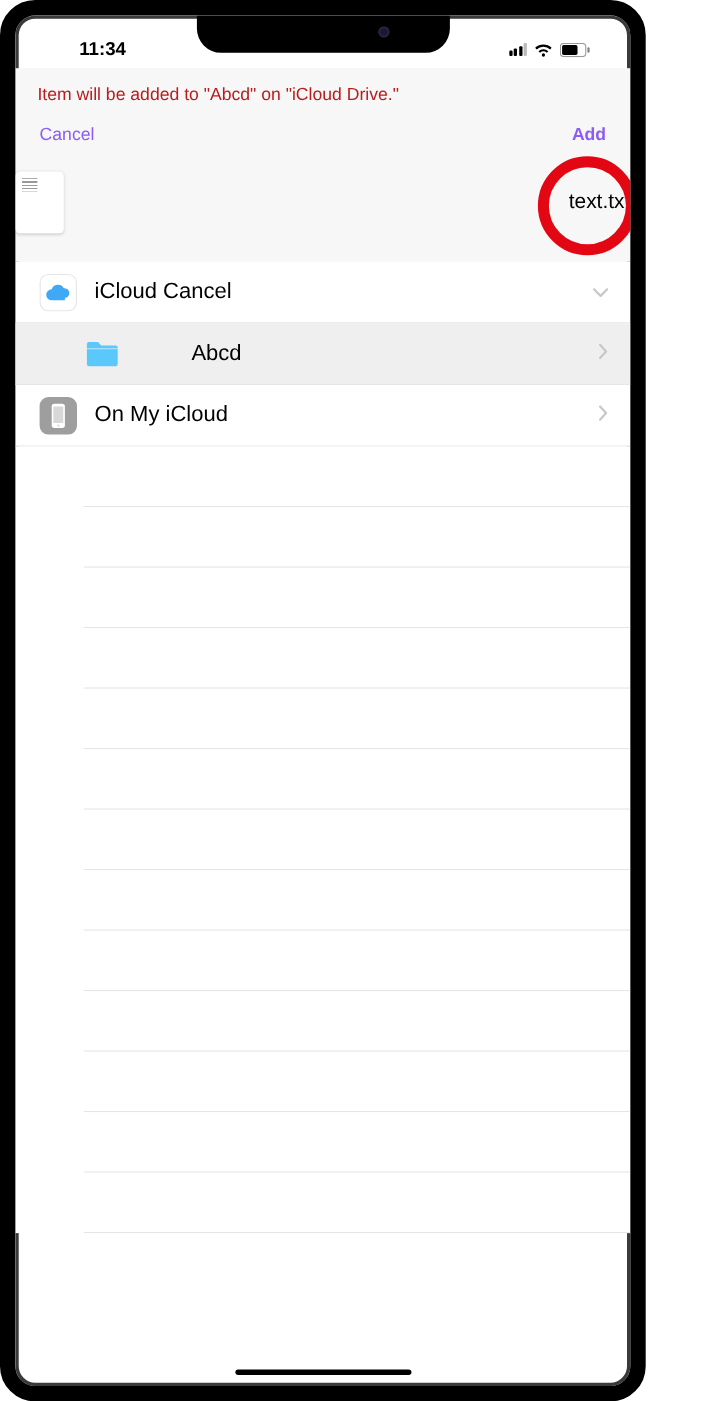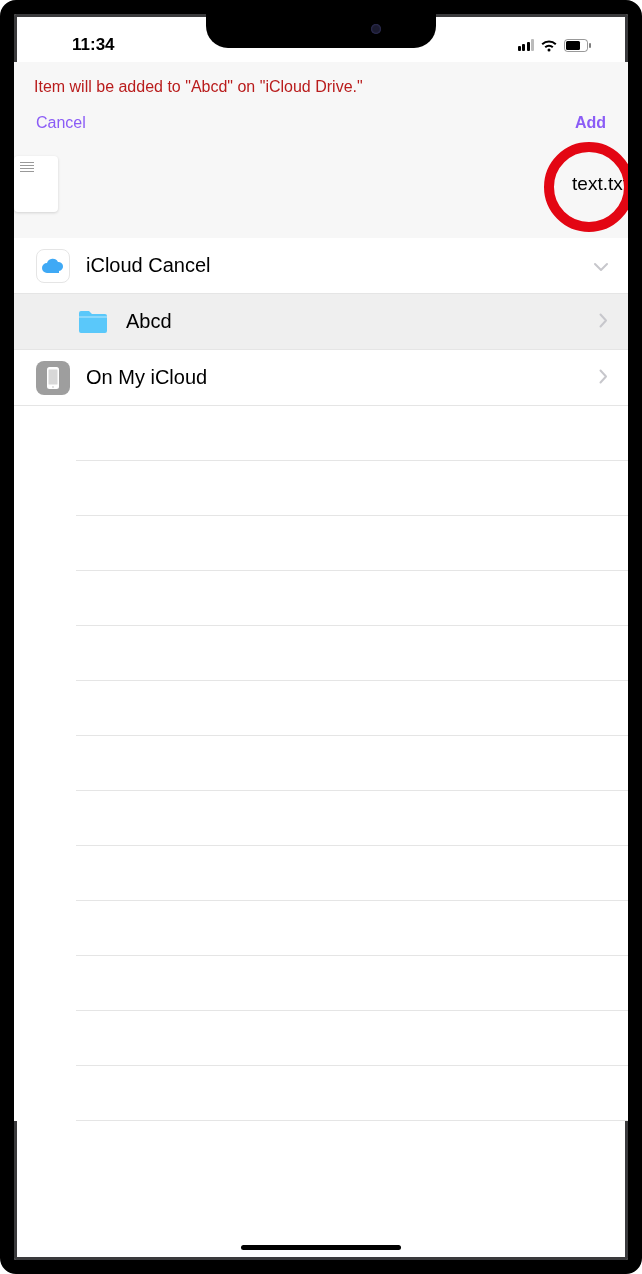--- a/index.html
+++ b/index.html
@@ -8,26 +8,26 @@
       padding: 0;
       font-family: -apple-system, BlinkMacSystemFont, 'Segoe UI', Helvetica, Arial, sans-serif;
     }
     body {
       background: #fff;
       display: flex;
       justify-content: center;
       align-items: flex-start;
     }
     .device-frame {
-      width: 642px;
+      width: 587px;
       height: 1274px;
       background: #fff;
       position: relative;
       border: 14px solid #000;
-      border-radius: 16px;
+      border-radius: 32px;
       box-shadow: inset 0 0 0 3px #3a3a3c;
       overflow: hidden;
     }
     .notch {
       position: absolute;
       top: 0;
       left: 50%;
       transform: translateX(-50%);
       width: 230px;
       height: 34px;
@@ -157,20 +157,21 @@
       align-items: center;
       min-height: 56px;
       padding: 0 20px 0 22px;
       border-bottom: 1px solid #e5e5e5;
       font-size: 20px;
       color: #000;
       cursor: pointer;
     }
     .loc-row.selected {
       background: #efefef;
+      gap: 48px;
     }
     .loc-row.indented {
       padding-left: 62px;
     }
     .loc-icon {
       width: 34px;
       height: 34px;
       margin-right: 16px;
       display: flex;
       align-items: center;

